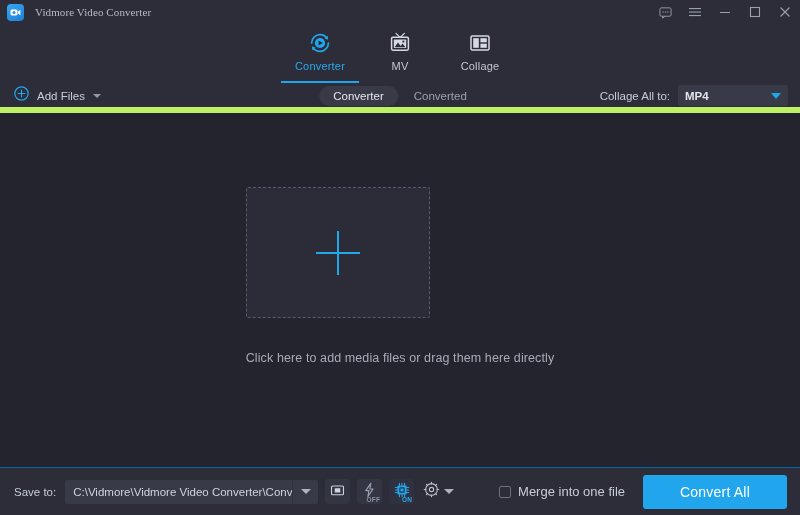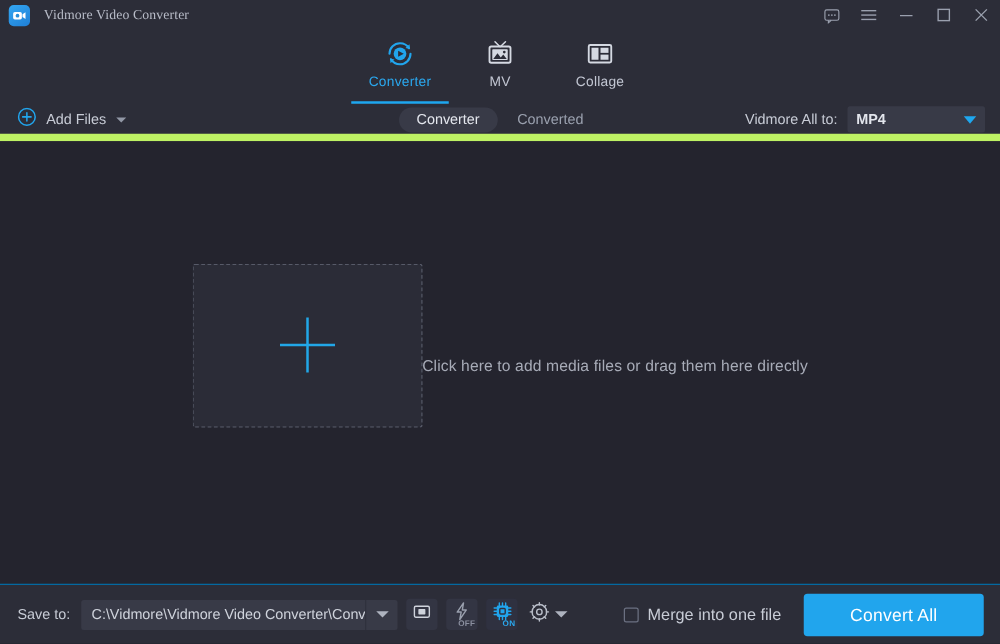--- a/index.html
+++ b/index.html
@@ -82,21 +82,21 @@
     position:absolute; right:7px;
     width:0;height:0;border-left:5px solid transparent;border-right:5px solid transparent;border-top:6px solid #1ea7ef;
   }
 
   
   .content {
     flex:1 1 auto; background:#24242e;
     display:flex; flex-direction:column; align-items:center; justify-content:center;
     position:relative;
   }
-  .dropzone-wrap { display:flex; flex-direction:row; align-items:center; margin-top:-28px; }
+  .dropzone-wrap { display:flex; flex-direction:column; align-items:flex-start; margin-top:-28px; }
   .dropzone {
     width:184px; height:131px; border:1px dashed #575a68; border-radius:2px;
     background:#2b2c37;
     display:flex; align-items:center; justify-content:center;
   }
   .plus { position:relative; width:44px; height:44px; }
   .plus::before, .plus::after {
     content:""; position:absolute; background:#22a7e8;
   }
   .plus::before { left:0; right:0; top:50%; height:2px; margin-top:-1px; }
@@ -255,21 +255,21 @@
       <span class="af-label">Add Files</span>
       <span class="caret-d"></span>
     </div>
 
     <div class="segmented">
       <div class="seg active">Converter</div>
       <div class="seg">Converted</div>
     </div>
 
     <div class="convall">
-      <span class="convall-label">Vidmore All to:</span>
+      <span class="convall-label">Collage All to:</span>
       <div class="fmt-select">
         <span class="fmt-value">MP4</span>
         <span class="fmt-caret"></span>
       </div>
     </div>
   </div>
 
   <div class="content">
     <div class="dropzone-wrap">
       <div class="dropzone">

